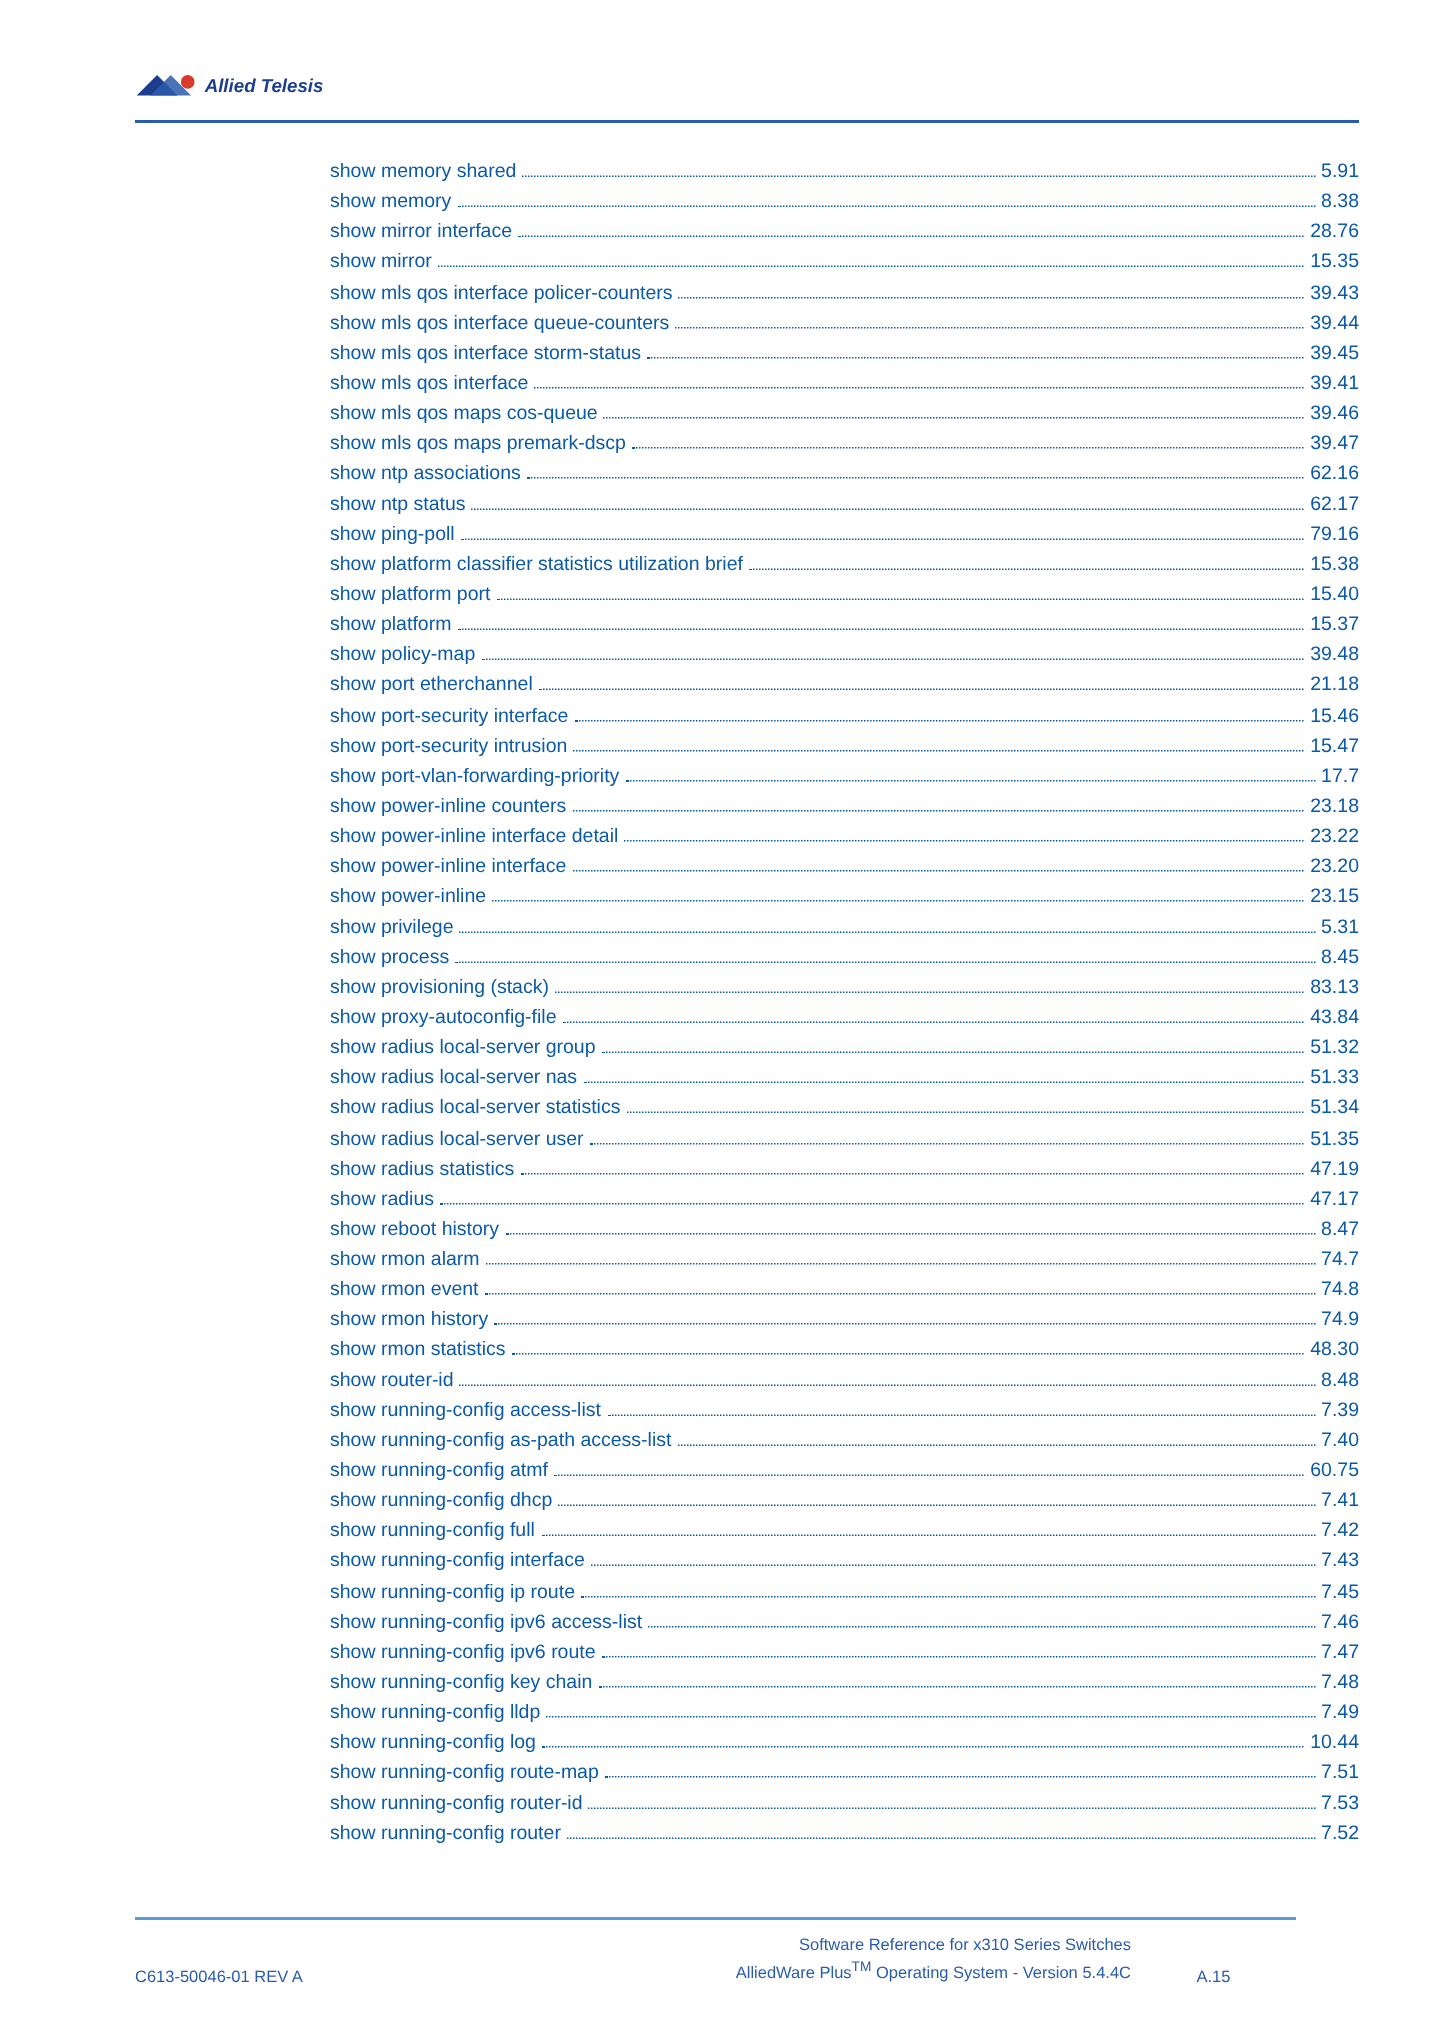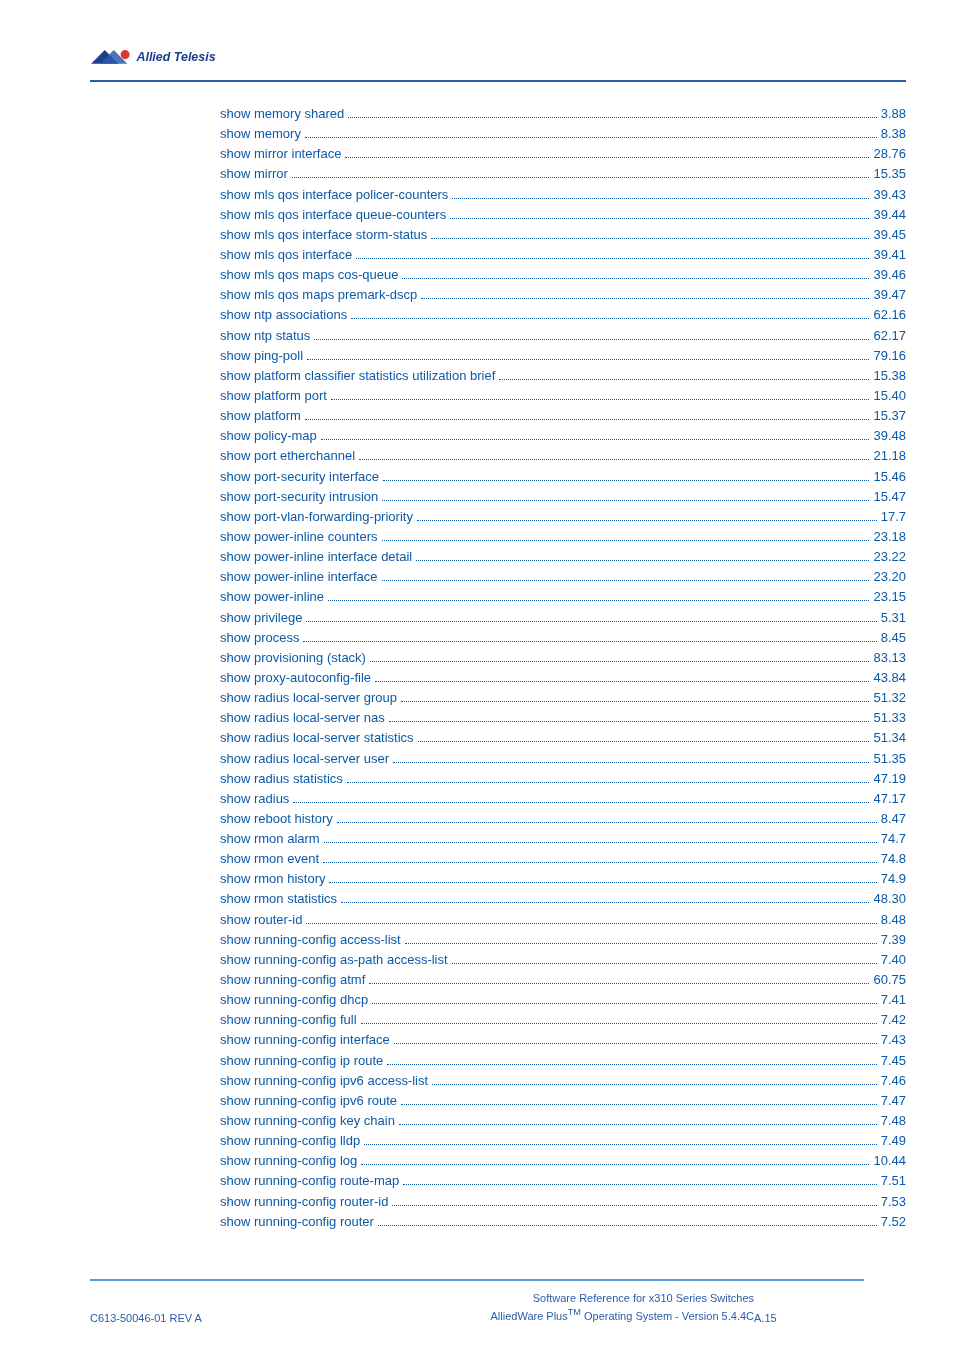--- a/index.html
+++ b/index.html
@@ -77,21 +77,21 @@
     color: #2a5caa;
   }
   .footer-center {
     text-align: right;
     flex: 1;
   }
   .footer-center div { line-height: 1.4; }
   .footer-left, .footer-right {
     min-width: 110px;
   }
-  .footer-right { text-align: left; }
+  .footer-right { text-align: center; }
 </style>
 </head>
 <body>
 
 <div class="page">
 
   <div class="logo-row">
     <svg class="logo-svg" viewBox="0 0 300 36">
       <polygon points="2,28 26,4 50,28" fill="#1d3d8f"></polygon>
       <polygon points="18,28 42,4 66,28" fill="#2a5caa" opacity="0.85"></polygon>
@@ -99,21 +99,21 @@
       <text x="82" y="24" font-family="Arial, Helvetica, sans-serif" font-size="22" font-style="italic" font-weight="600" fill="#1d3d8f">Allied Telesis</text>
     </svg>
   </div>
 
   <hr class="top-rule">
 
   <div class="toc" id="toc">
       <div class="toc-row">
         <span class="toc-label">show memory shared</span>
         <span class="toc-dots"></span>
-        <span class="toc-page">3.88</span>
+        <span class="toc-page">5.91</span>
       </div>
       <div class="toc-row">
         <span class="toc-label">show memory</span>
         <span class="toc-dots"></span>
         <span class="toc-page">8.38</span>
       </div>
       <div class="toc-row">
         <span class="toc-label">show mirror interface</span>
         <span class="toc-dots"></span>
         <span class="toc-page">28.76</span>

